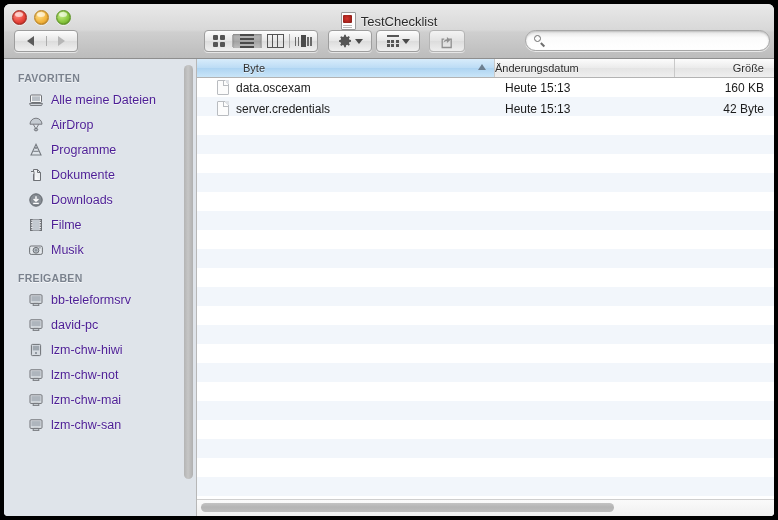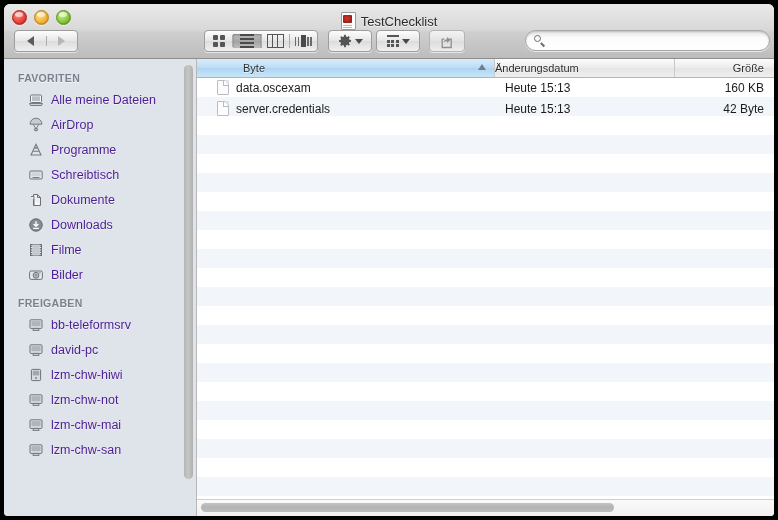--- a/index.html
+++ b/index.html
@@ -282,30 +282,20 @@
           <span class="sb-icon">
             <svg width="16" height="16" viewBox="0 0 16 16">
               <path d="M8 2.2 13 13H3z" fill="none" stroke="#757a80" stroke-width="1.1"></path>
               <path d="M5.3 9.3h5.4" stroke="#757a80" stroke-width="1"></path>
               <circle cx="8" cy="6" r="1" fill="#757a80"></circle>
             </svg>
           </span>
           <span>Programme</span>
         </div>
 
-        <div class="sb-item">
-          <span class="sb-icon">
-            <svg width="16" height="16" viewBox="0 0 16 16">
-              <rect x="1.8" y="4" width="12.4" height="8" rx="1" fill="#e9ecef" stroke="#6e7176" stroke-width="1"></rect>
-              <rect x="3.2" y="5.3" width="9.6" height="4" fill="#cfd4da"></rect>
-              <path d="M4.5 10.5h7" stroke="#6e7176" stroke-width=".9"></path>
-            </svg>
-          </span>
-          <span>Schreibtisch</span>
-        </div>
 
         <div class="sb-item">
           <span class="sb-icon">
             <svg width="16" height="16" viewBox="0 0 16 16">
               <path d="M5.5 2.5h4l3 3v8h-7z" fill="#eef0f2" stroke="#6e7176" stroke-width="1"></path>
               <path d="M3 4.5h3v9h6" fill="#f8f9fa" stroke="#6e7176" stroke-width="1"></path>
               <path d="M9.5 2.5v3h3" fill="none" stroke="#6e7176" stroke-width="1"></path>
             </svg>
           </span>
           <span>Dokumente</span>
@@ -345,21 +335,21 @@
 
         <div class="sb-item">
           <span class="sb-icon">
             <svg width="16" height="16" viewBox="0 0 16 16">
               <rect x="1.6" y="4" width="12.8" height="8.4" rx="1.6" fill="#e4e8ec" stroke="#6e7176" stroke-width="1"></rect>
               <circle cx="8" cy="8.3" r="2.9" fill="#b8bfc6" stroke="#6e7176" stroke-width="1"></circle>
               <circle cx="8" cy="8.3" r="1.2" fill="#8d949b"></circle>
               <rect x="10.6" y="5.2" width="2.2" height="1.2" fill="#9aa1a8"></rect>
             </svg>
           </span>
-          <span>Bilder</span>
+          <span>Musik</span>
         </div>
 
         <div class="sb-head" style="margin-top:7px">FREIGABEN</div>
 
         <div class="sb-item">
           <span class="sb-icon">
             <svg width="16" height="16" viewBox="0 0 16 16">
               <rect x="2" y="2.8" width="12" height="8.6" rx="1" fill="#dfe3e8" stroke="#6e7176" stroke-width="1"></rect>
               <rect x="3.4" y="4.1" width="9.2" height="5.2" fill="#aeb5bd"></rect>
               <path d="M5.6 11.4h4.8l.7 2H4.9z" fill="#cdd2d8" stroke="#6e7176" stroke-width=".9"></path>

